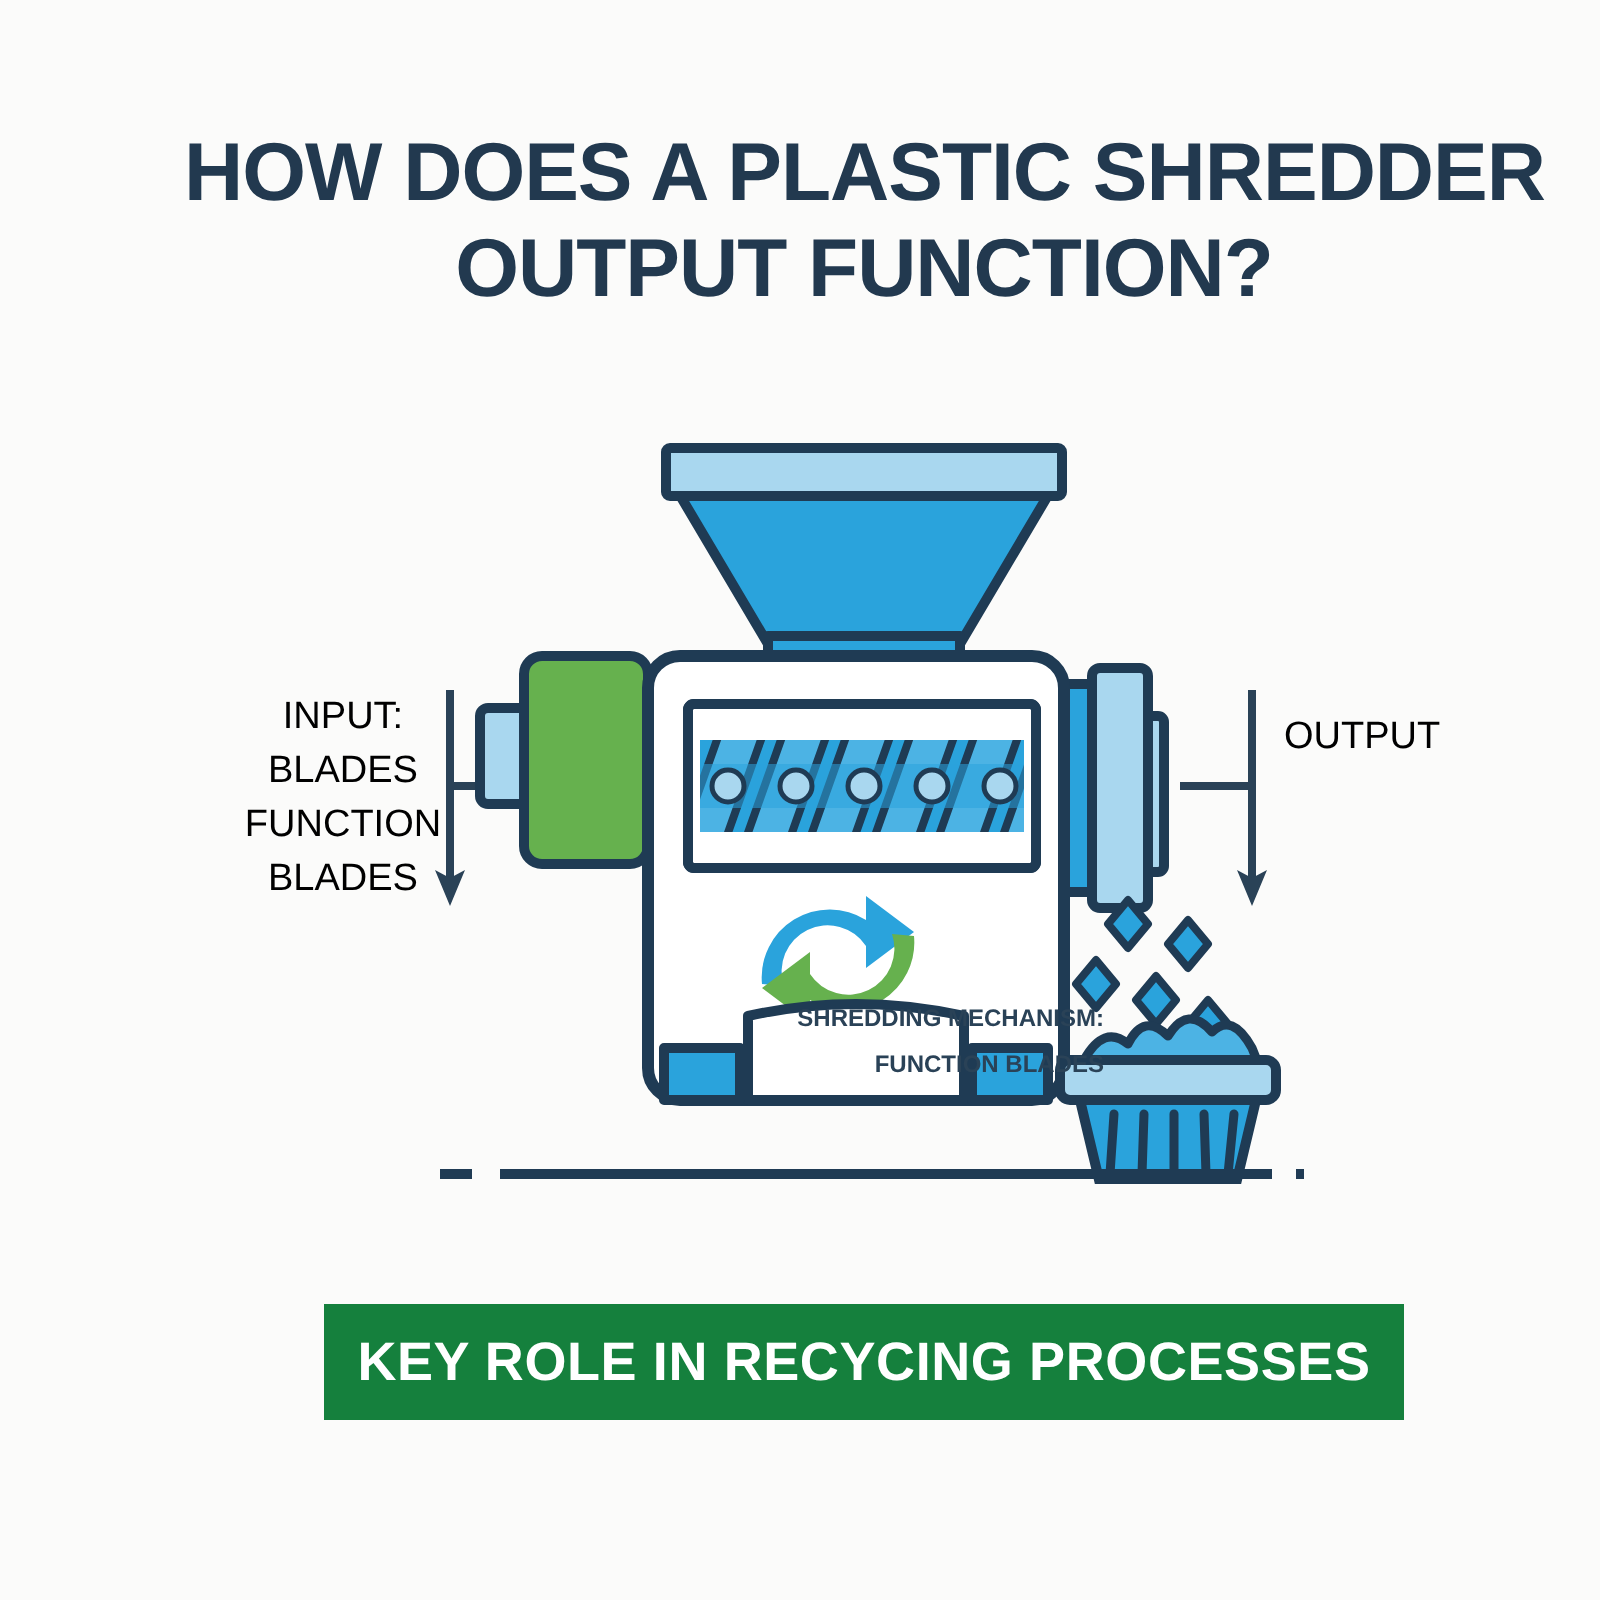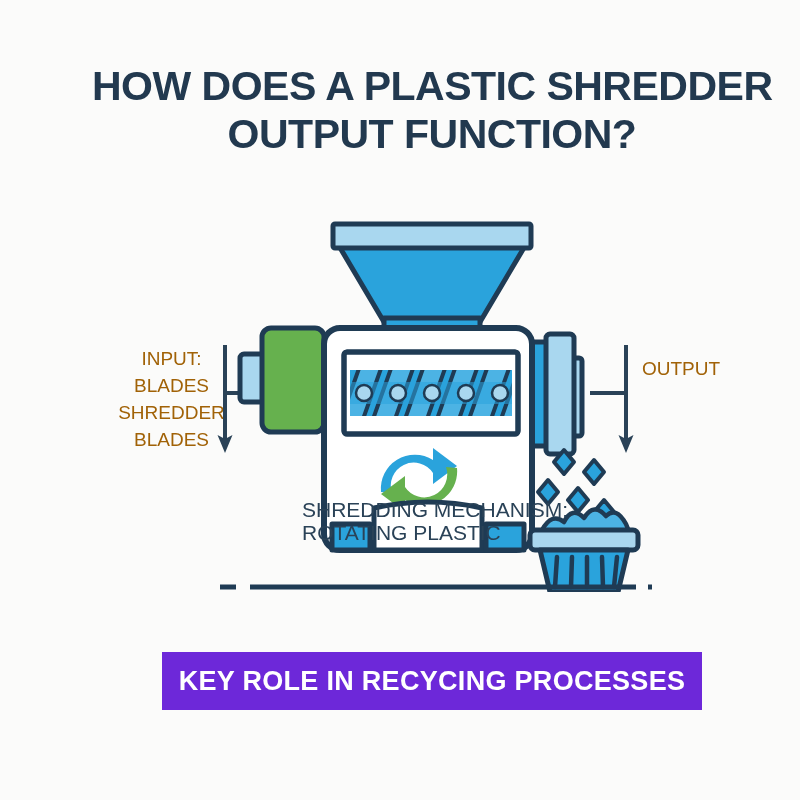--- a/index.html
+++ b/index.html
@@ -34,21 +34,21 @@
     letter-spacing: -0.5px;
   }
   #title .line {
     display: block;
     white-space: nowrap;
   }
 
   
   .side-label {
     position: absolute;
-    color: #a16207;
+    color: #000000;
     font-size: 19px;
     line-height: 27px;
     font-weight: normal;
   }
   #input-label {
     left: 62px;
     top: 345px;
     width: 155px;
     text-align: center;
   }
@@ -71,36 +71,36 @@
     left: 180px;
     top: 212px;
   }
 
   
   #mechanism-label {
     position: absolute;
     left: 270px;
     top: 498px;
     width: 250px;
-    text-align: left;
+    text-align: right;
     color: #2a4257;
-    font-size: 21px;
+    font-size: 12px;
     line-height: 23px;
-    font-weight: normal;
+    font-weight: bold;
   }
   #mechanism-label .ln { display: block; white-space: nowrap; }
 
   
   #banner {
     position: absolute;
     left: 130px;
     top: 652px;
     width: 540px;
     height: 58px;
-    background: #6d28d9;
+    background: #15803d;
     display: flex;
     align-items: center;
     justify-content: center;
   }
   #banner-text {
     color: #ffffff;
     font-size: 27px;
     font-weight: bold;
     letter-spacing: 0.3px;
     white-space: nowrap;
@@ -112,21 +112,21 @@
 <div id="canvas">
 
   <div id="title">
     <span class="line">HOW DOES A PLASTIC SHREDDER</span>
     <span class="line">OUTPUT FUNCTION?</span>
   </div>
 
   <div id="input-label" class="side-label">
     <span class="ln">INPUT:</span>
     <span class="ln">BLADES</span>
-    <span class="ln">SHREDDER</span>
+    <span class="ln">FUNCTION</span>
     <span class="ln">BLADES</span>
   </div>
 
   <div id="input-arrow" class="arrow-wrap">
     <svg width="44" height="110" viewBox="0 0 44 110">
       <g stroke="#2a4257" stroke-width="4" fill="none" stroke-linecap="square">
         <line x1="8" y1="2" x2="8" y2="94"></line>
         <line x1="8" y1="48" x2="42" y2="48"></line>
       </g>
       <path d="M8 108 L0.5 90 L8 94 L15.5 90 Z" fill="#2a4257"></path>
@@ -250,20 +250,20 @@
       <g stroke="#1f3b54" stroke-width="5" stroke-linecap="butt">
         <line x1="8" y1="375" x2="24" y2="375"></line>
         <line x1="38" y1="375" x2="424" y2="375"></line>
         <line x1="436" y1="375" x2="440" y2="375"></line>
       </g>
     </svg>
   </div>
 
   <div id="mechanism-label">
     <span class="ln">SHREDDING MECHANISM:</span>
-    <span class="ln">ROTATING PLASTIC</span>
+    <span class="ln">FUNCTION BLADES</span>
   </div>
 
   <div id="banner">
     <span id="banner-text">KEY ROLE IN RECYCING PROCESSES</span>
   </div>
 
 </div>
 
 </body></html>

